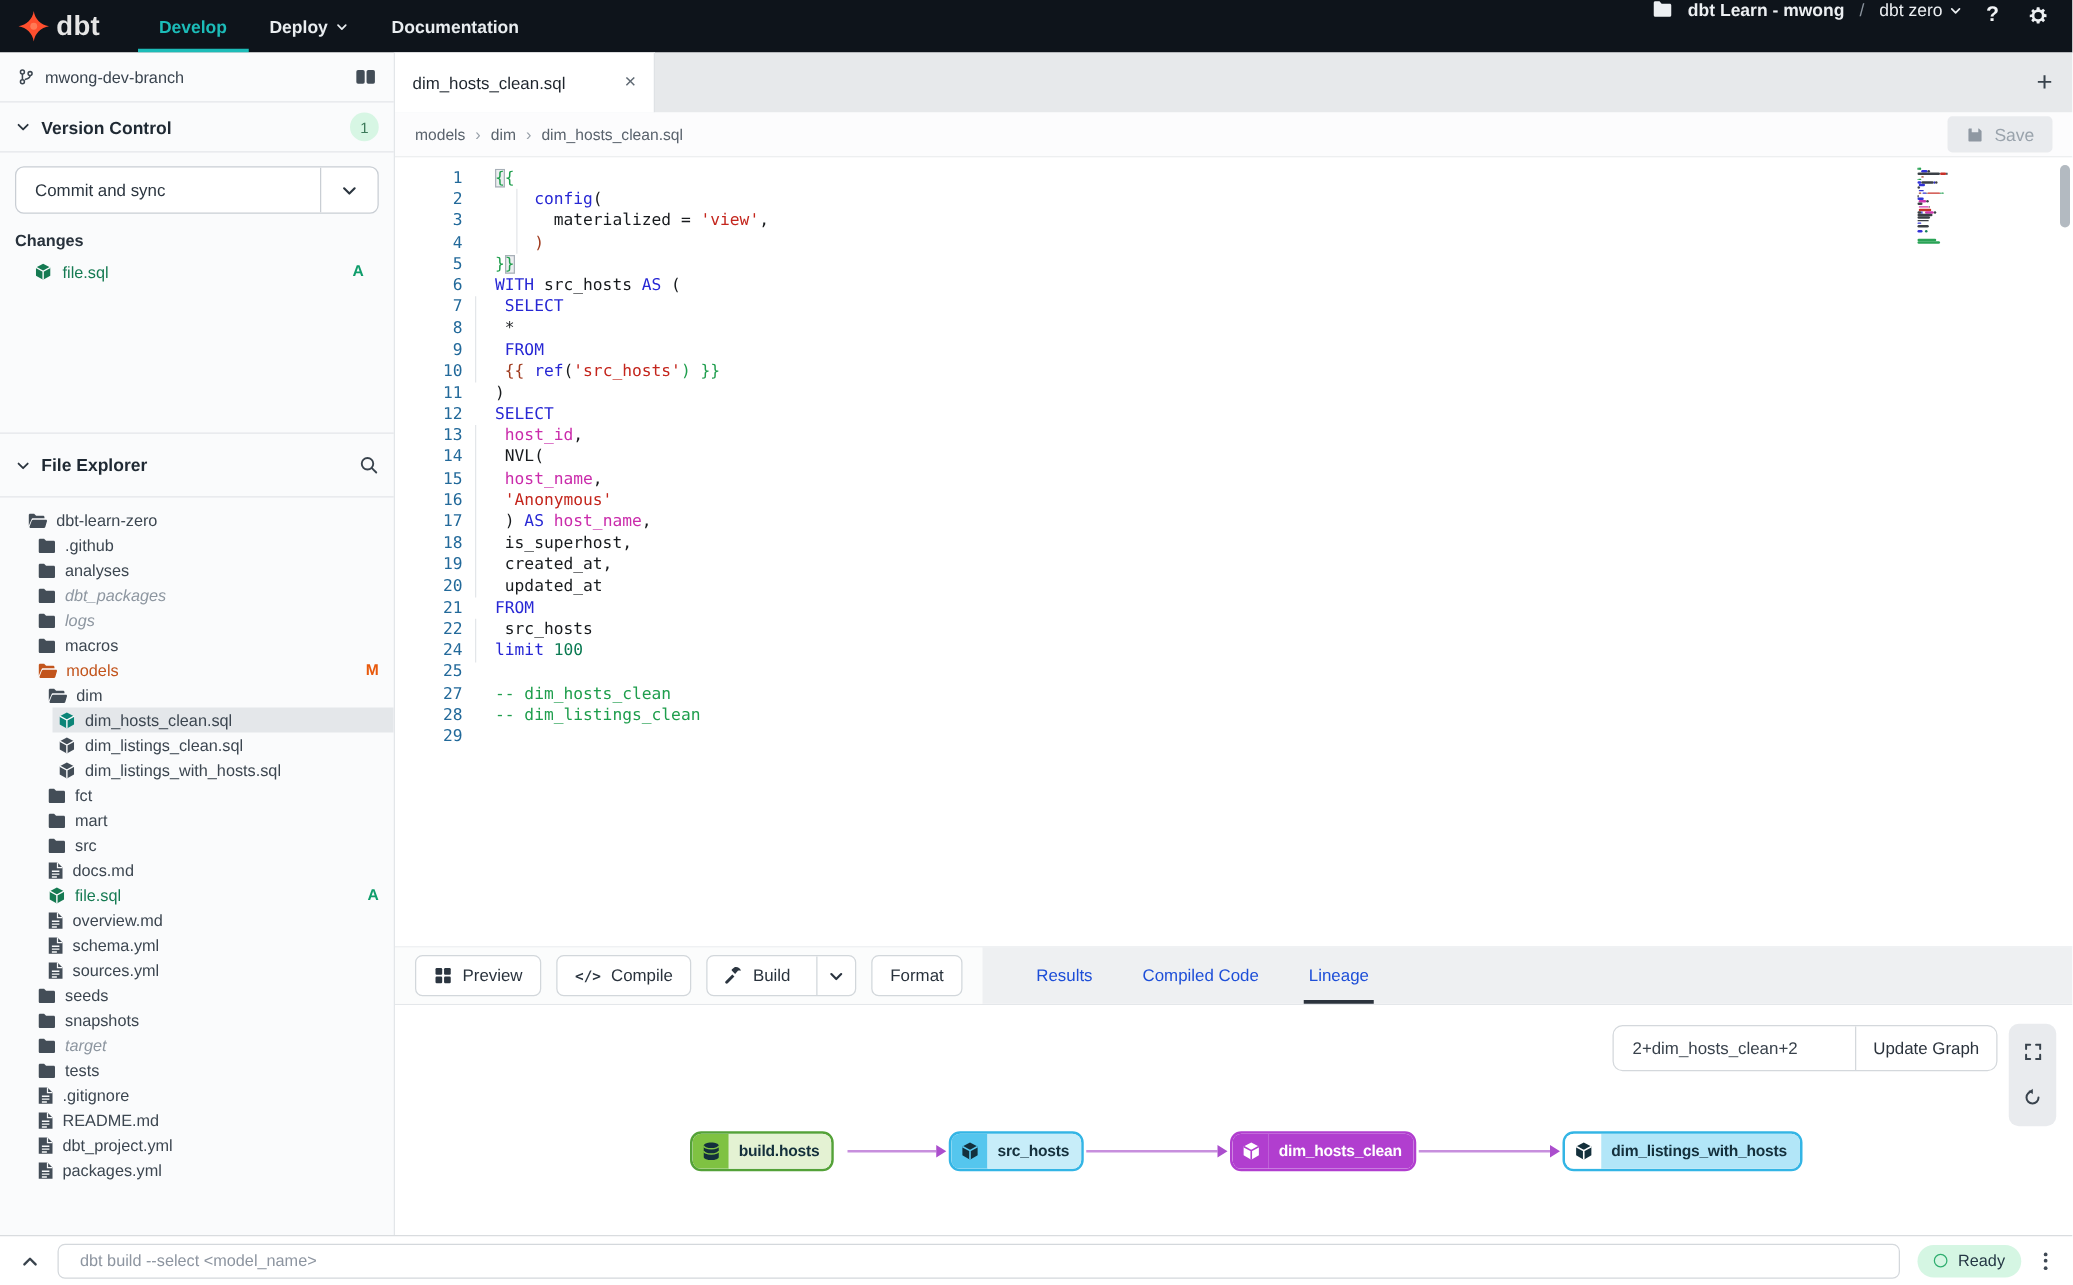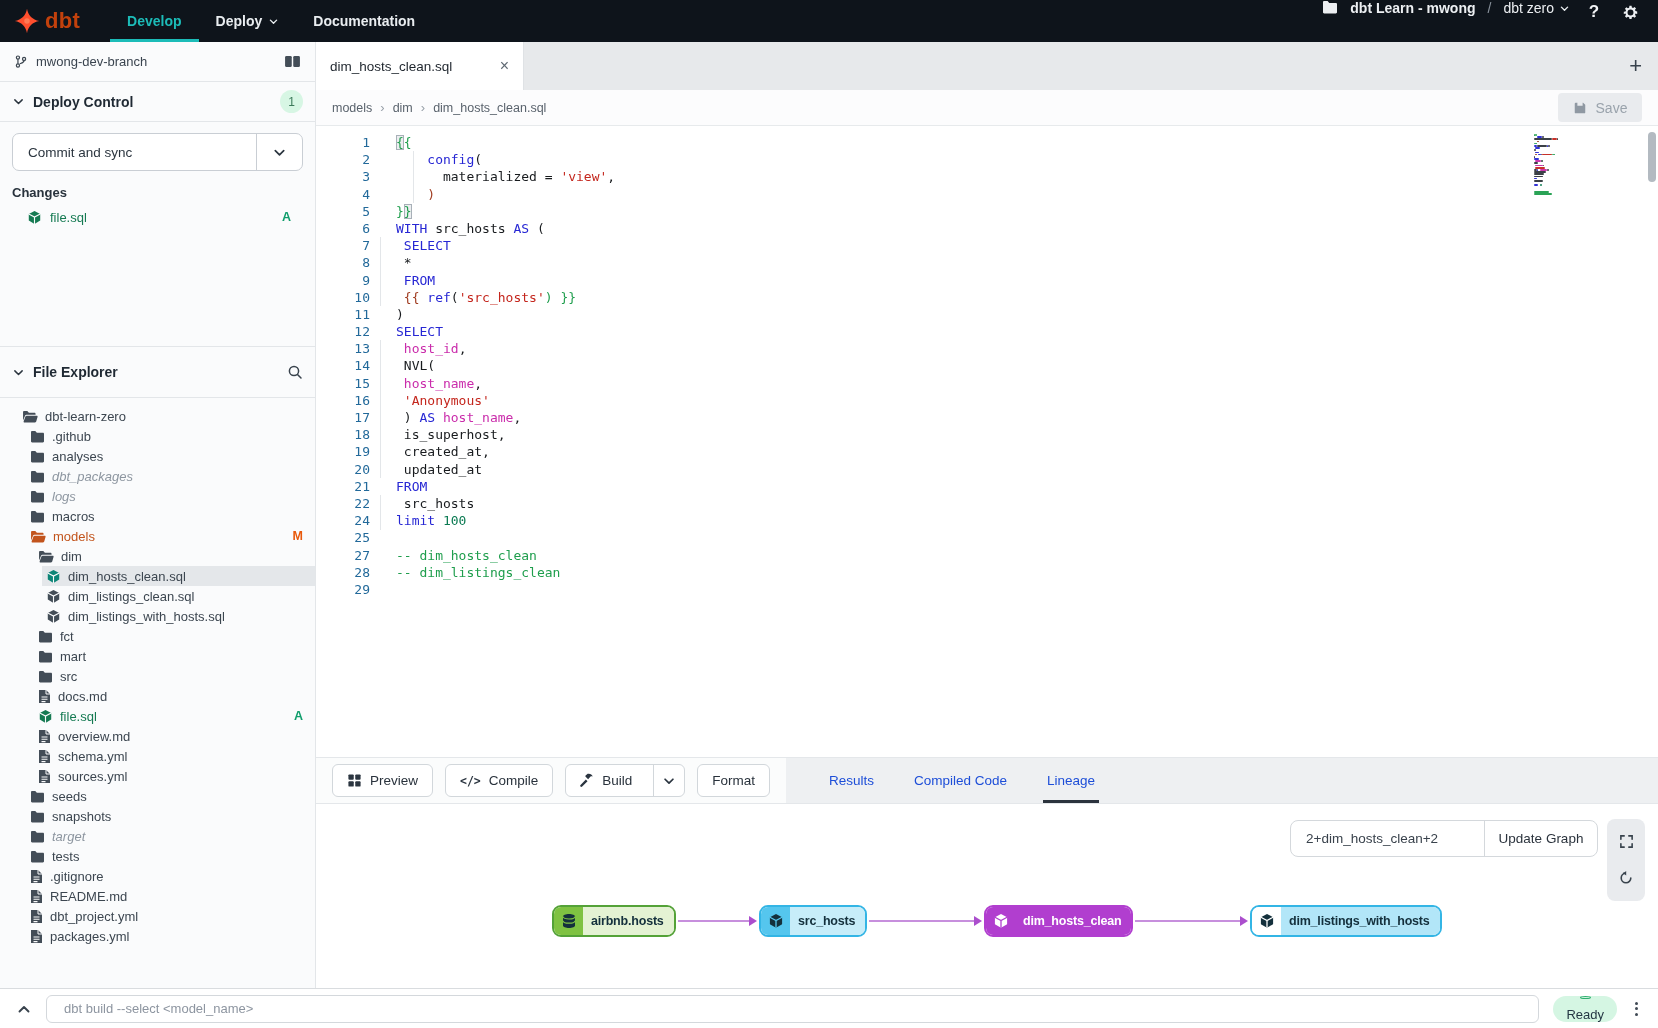--- a/index.html
+++ b/index.html
@@ -3,21 +3,21 @@
 <meta charset="utf-8">
 <style>
   * { margin:0; padding:0; box-sizing:border-box; }
   html,body { width:1658px; height:1028px; }
   body { font-family:"Liberation Sans",sans-serif; background:#fff; color:#222; overflow:hidden; }
   .app { width:1658px; height:1028px; display:flex; flex-direction:column; position:relative; }
 
   
   .topnav { height:42px; background:#0e141b; display:flex; align-items:stretch; padding:0 16px 0 14px; flex-shrink:0; }
   .logo { display:flex; align-items:center; gap:5px; margin-right:30px; }
-  .logo-text { font-size:22px; font-weight:bold; color:#c2410c; letter-spacing:.3px; }
+  .logo-text { font-size:22px; font-weight:bold; color:#e5e5e5; letter-spacing:.3px; }
   .nav-item { display:flex; align-items:center; gap:6px; padding:0 17px; font-size:14px; font-weight:600; color:#e9edf0; cursor:pointer; }
   .nav-item.active { color:#1cbcb8; box-shadow:inset 0 -3px 0 #1cbcb8; }
   .nav-right { margin-left:auto; display:flex; align-items:flex-start; gap:12px; font-size:14px; color:#eceff2; }
   .nav-project { font-weight:bold; }
   .nav-sep { color:#8a939d; }
   .nav-env { display:flex; align-items:center; gap:5px; }
   .nav-iconbtn { display:flex; align-items:center; justify-content:center; width:24px; height:24px; cursor:pointer; }
   .help-glyph { font-size:17px; font-weight:bold; color:#f2f4f6; }
 
   
@@ -102,21 +102,21 @@
   .lin-node { position:absolute; top:101px; height:32px; display:inline-flex; align-items:stretch; border-radius:9px; border:2px solid; overflow:hidden; cursor:pointer; }
   .lin-icon { width:29px; display:flex; align-items:center; justify-content:center; }
   .lin-label { display:flex; align-items:center; padding:0 10px 0 8px; font-size:12.5px; font-weight:bold; letter-spacing:-.2px; white-space:nowrap; }
   .edge-line { position:absolute; height:2px; top:116px; }
   .edge-arrow { position:absolute; top:111.5px; width:0; height:0; border-top:5.5px solid transparent; border-bottom:5.5px solid transparent; }
 
   
   .statusbar { height:40px; border-top:1px solid #d9dcdf; background:#fff; display:flex; align-items:center; gap:14px; padding:0 16px; flex-shrink:0; }
   .cmd-input { flex:1; height:28px; border:1px solid #d4d8dc; border-radius:6px; padding:0 17px; font-size:13px; color:#39424c; outline:none; font-family:"Liberation Sans",sans-serif; }
   .cmd-input::placeholder { color:#8d95a0; }
-  .ready-pill { height:26px; border-radius:13px; background:#d5f6e3; display:flex; align-items:center; gap:8px; padding:0 13px; font-size:13px; color:#243744;flex-direction:column; }
+  .ready-pill { height:26px; border-radius:13px; background:#d5f6e3; display:flex; align-items:center; gap:8px; padding:0 13px; font-size:13px; color:#243744; }
   .ready-dot { width:11px; height:11px; border-radius:50%; border:1.6px solid #2fae6f; }
   .kebab { display:flex; flex-direction:column; gap:2.5px; padding:0 4px; cursor:pointer; }
   .kebab span { width:3px; height:3px; border-radius:50%; background:#3f4954; }
 </style>
 </head>
 <body>
 
 <div class="app">
 
   <div class="topnav">
@@ -177,21 +177,21 @@
         <svg width="17" height="13" viewBox="0 0 18 14" fill="#434d57">
             <rect x="1" y="1" width="7.2" height="12" rx="1.5"></rect>
             <rect x="9.8" y="1" width="7.2" height="12" rx="1.5"></rect>
           </svg>
       </div>
 
       <div class="sec-header">
         <svg width="13" height="13" viewBox="0 0 16 16" fill="none" stroke="#2b353f" stroke-width="1.8" stroke-linecap="round" stroke-linejoin="round">
             <path d="M3.5 6l4.5 4.5L12.5 6"></path>
           </svg>
-        <span class="sec-title">Deploy Control</span>
+        <span class="sec-title">Version Control</span>
         <span class="vc-badge">1</span>
       </div>
 
       <div class="vc-body">
         <div class="commit-btn">
           <span class="commit-label">Commit and sync</span>
           <span class="commit-caret">
             <svg width="15" height="15" viewBox="0 0 16 16" fill="none" stroke="#2b353f" stroke-width="1.8" stroke-linecap="round" stroke-linejoin="round">
                 <path d="M3.5 6l4.5 4.5L12.5 6"></path>
               </svg>
@@ -727,21 +727,21 @@
           </span>
         </div>
         <div id="lineage-canvas" style="position:absolute;inset:0;">
             <div class="lin-node" style="left: 236px; border-color: rgb(84, 162, 56);">
               <span class="lin-icon" style="background:#7fc242">
                 <svg width="16" height="16" viewBox="0 0 16 16">
                   <path d="M2 3.5C2 2.1 4.7 1 8 1s6 1.1 6 2.5v9C14 13.9 11.3 15 8 15s-6-1.1-6-2.5Z" fill="#14303c"></path>
                   <path d="M2 3.5C2 4.9 4.7 6 8 6s6-1.1 6-2.5M2 7.7c0 1.4 2.7 2.5 6 2.5s6-1.1 6-2.5" stroke="#7fc242" stroke-width="1.2" fill="none"></path>
                 </svg>
               </span>
-              <span class="lin-label" style="background:#e4f2d3;color:#14303c">airbnb.hosts</span>
+              <span class="lin-label" style="background:#e4f2d3;color:#14303c">build.hosts</span>
             </div>
             <div class="lin-node" style="left: 443px; border-color: rgb(51, 181, 229);">
               <span class="lin-icon" style="background:#55c6ee">
                 <svg width="16" height="16" viewBox="0 0 16 16">
                   <path d="M8 1l6.1 3.2v7L8 14.8 1.9 11.2v-7Z" fill="#14303c"></path>
                   <path d="M1.9 4.2L8 7.5l6.1-3.3M8 7.5v7.3" stroke="#55c6ee" stroke-width="1.3" fill="none"></path>
                 </svg>
               </span>
               <span class="lin-label" style="background:#c7edf9;color:#14303c">src_hosts</span>
             </div>

